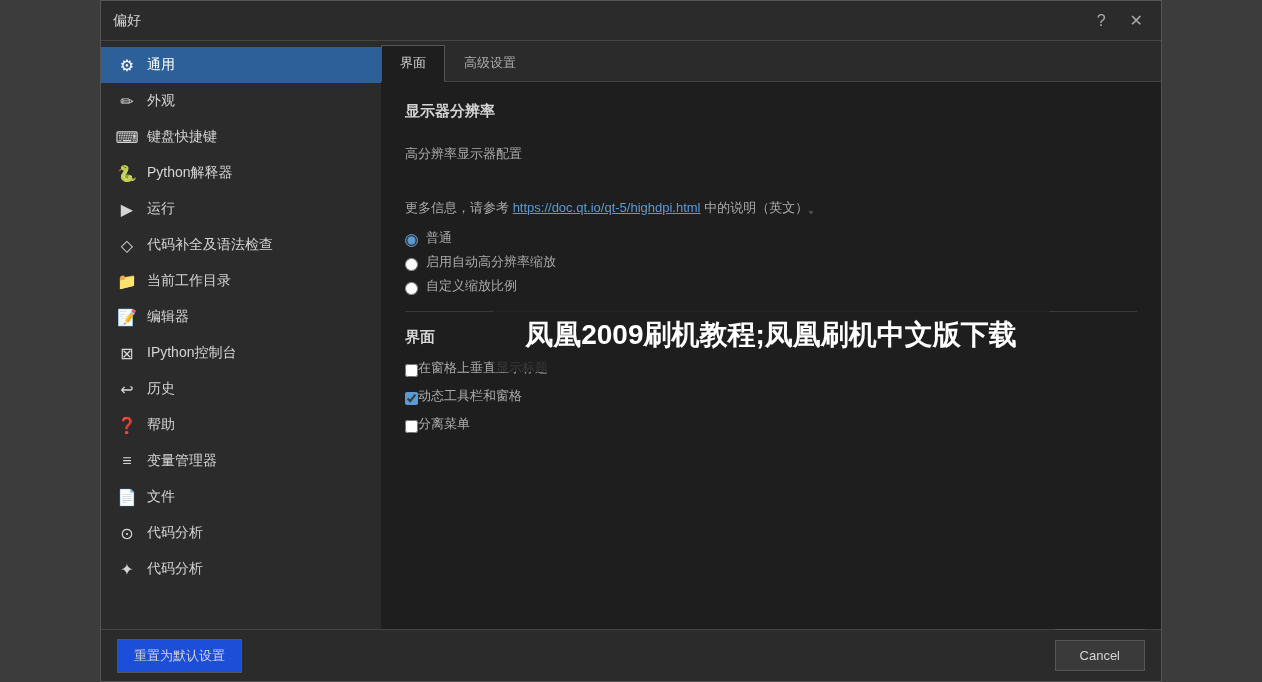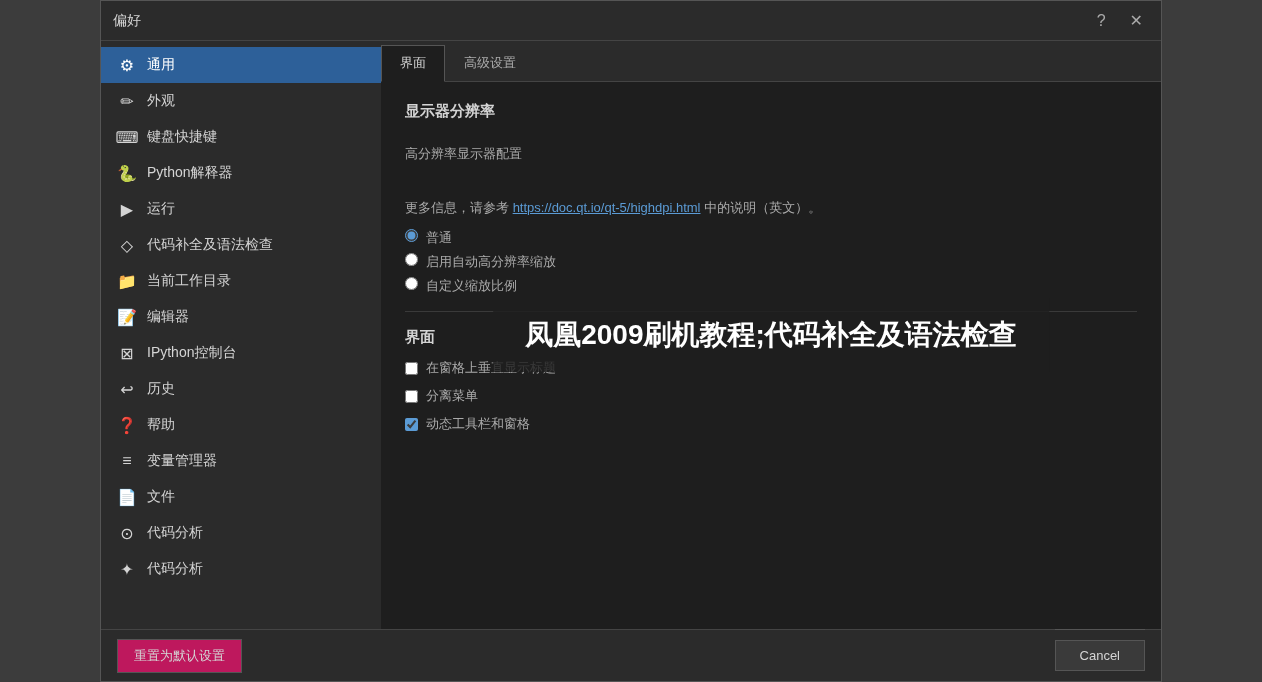--- a/index.html
+++ b/index.html
@@ -135,54 +135,54 @@
       text-decoration: underline;
       cursor: pointer;
     }
     .info-line {
       font-size: 13px;
       color: #aaa;
       margin-bottom: 12px;
       margin-top: 36px;
     }
     .radio-group { display: flex; flex-direction: column; gap: 6px; margin-bottom: 8px; }
-    .radio-item { display: flex; align-items: flex-start; gap: 8px; font-size: 13px; color: #aaa; }
+    .radio-item { display: flex; align-items: flex-end; gap: 8px; font-size: 13px; color: #aaa; }
     .radio-item input[type="radio"] { accent-color: #5b9bd5; }
     .divider {
       border: none;
       border-top: 1px solid #3a3a3a;
       margin: 16px 0;
     }
     .interface-section-title {
       font-size: 15px;
       color: #d4d4d4;
       margin-bottom: 12px;
       font-weight: bold;
     }
     .checkbox-item {
       display: flex;
-      align-items: center;
-      gap: 8px;
+      align-items: flex-end;
+      gap: 0;
       font-size: 13px;
       color: #aaa;
       margin-bottom: 10px;
     }
     .checkbox-item input[type="checkbox"] { accent-color: #5b9bd5; }
     .bottom-bar {
       height: 52px;
       background: #2b2b2b;
       border-top: 1px solid #444;
       display: flex;
       align-items: center;
       justify-content: space-between;
       padding: 0 16px;
       flex-shrink: 0;
     }
     .reset-btn {
-      background: #be185d;
+      background: #1d4ed8;
       border: 1px solid #555;
       color: #d4d4d4;
       padding: 7px 16px;
       cursor: pointer;
       font-size: 13px;
       font-family: inherit;
     }
     .bottom-right { display: flex; gap: 10px; flex-direction: column; }
     .dialog-btn {
       background: #3a3a3a;
@@ -289,21 +289,21 @@
         <span>代码分析</span>
       </div>
       <div class="sidebar-item">
         <span class="sidebar-icon">✦</span>
         <span>代码分析</span>
       </div>
     </div>
 
     <div class="content-area">
 
-      <div class="overlay-watermark">凤凰2009刷机教程;代码补全及语法检查</div>
+      <div class="overlay-watermark">凤凰2009刷机教程;凤凰刷机中文版下载</div>
 
       <div class="tabs-bar">
         <div class="tab active">界面</div>
         <div class="tab">高级设置</div>
       </div>
 
       <div class="content-scroll">
 
         <div class="section-title">显示器分辨率</div>
         <div class="section-desc">高分辨率显示器配置</div>
@@ -329,26 +329,26 @@
 
         <hr class="divider">
 
         <div class="interface-section-title">界面</div>
 
         <div class="checkbox-item">
           <input type="checkbox" style="">
           <span>在窗格上垂直显示标题</span>
         </div>
         <div class="checkbox-item">
+          <input type="checkbox" checked="" style="">
+          <span>动态工具栏和窗格</span>
+        </div>
+        <div class="checkbox-item">
           <input type="checkbox" style="">
           <span>分离菜单</span>
-        </div>
-        <div class="checkbox-item">
-          <input type="checkbox" checked="" style="">
-          <span>动态工具栏和窗格</span>
         </div>
 
       </div>
     </div>
   </div>
 
   <div class="bottom-bar">
     <button class="reset-btn">重置为默认设置</button>
     <div class="bottom-right">
       <button class="dialog-btn">OK</button>

